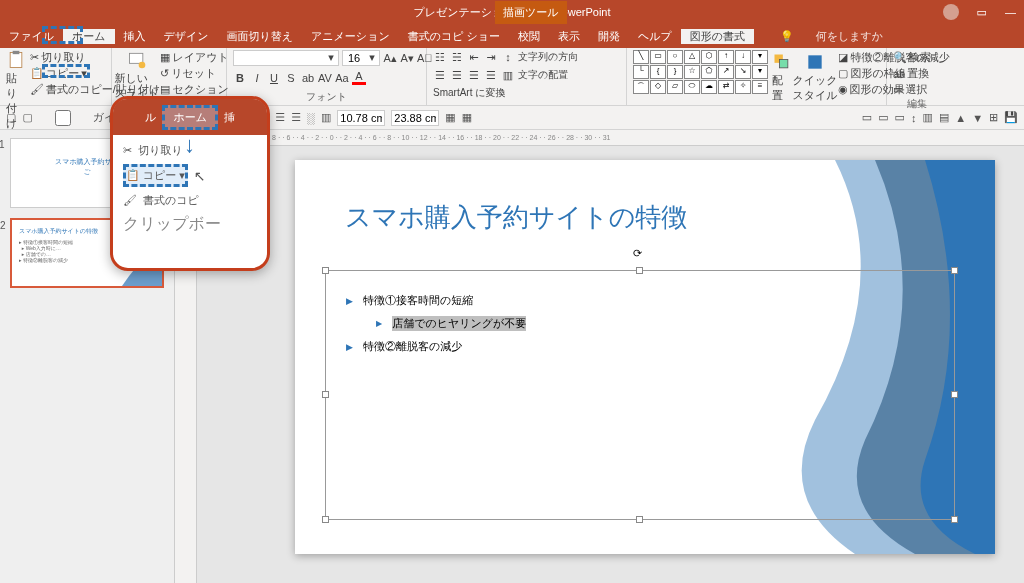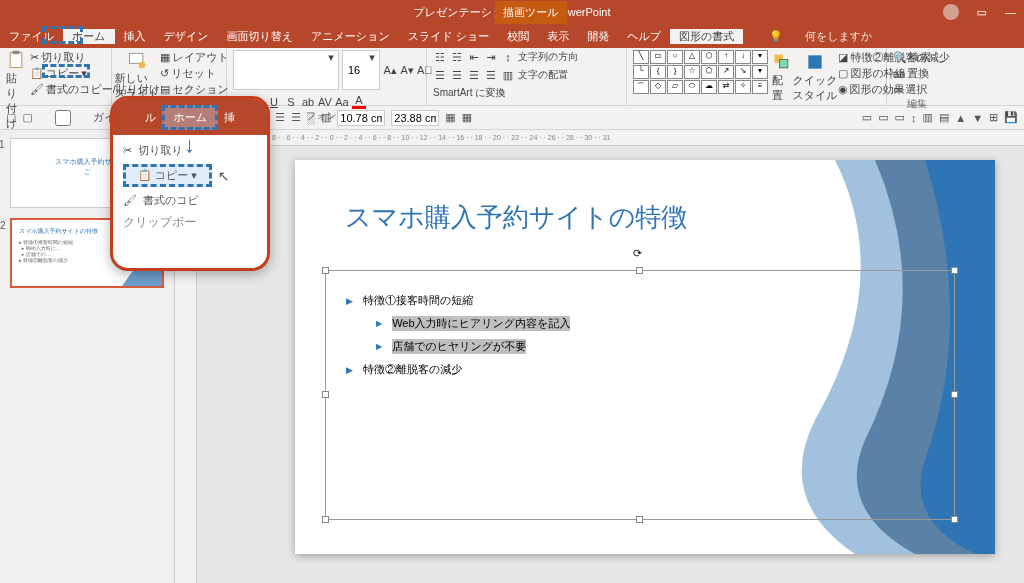--- a/index.html
+++ b/index.html
@@ -15,21 +15,21 @@
 .menubar .bulb{margin-right:4px}
 .ribbon{height:58px;background:#f3f2f1;border-bottom:1px solid #d4d4d4;display:flex}
 .rgroup{border-right:1px solid #d4d4d4;padding:2px 6px 0;display:flex;flex-direction:column;justify-content:space-between}
 .rgroup .body{display:flex;gap:4px;flex:1}
 .rgroup .label{text-align:center;color:#666;font-size:10px;padding-bottom:1px}
 .bigbtn{display:flex;flex-direction:column;align-items:center;justify-content:center;width:38px;gap:1px;color:#444}
 .bigbtn svg{width:20px;height:20px}
 .smallcol{display:flex;flex-direction:column;gap:1px;color:#444}
 .smallcol span{white-space:nowrap;display:flex;align-items:center;gap:2px}
 .fontbox{display:flex;border:1px solid #ccc;background:#fff}
-.fontbox input{border:none;width:90px;padding:13px 3px}
+.fontbox input{border:none;width:90px;padding:1px 3px}
 .sizebox input{width:22px;text-align:center}
 .btnrow{display:flex;gap:3px;color:#444;align-items:center}
 .btnrow span{min-width:14px;text-align:center}
 .shapegrid{display:grid;grid-template-columns:repeat(8,16px);grid-template-rows:repeat(3,14px);gap:1px}
 .shapegrid span{border:1px solid #888;background:#fff;font-size:8px;text-align:center}
 .secondbar{height:24px;background:#f3f2f1;border-bottom:1px solid #d4d4d4;display:flex;align-items:center;gap:6px;padding:0 6px;color:#555}
 .secondbar input{border:1px solid #ccc;width:48px;height:16px;padding:0 2px}
 .workspace{display:flex;height:453px}
 .thumbpanel{width:175px;background:#efefef;border-right:1px solid #ccc;padding:8px 10px;display:flex;flex-direction:column;gap:10px}
 .thumb{border:1px solid #ccc;background:#fff;height:70px;position:relative;padding:4px}
@@ -48,21 +48,21 @@
 .bullets li{list-style:none;padding:4px 0;display:flex;align-items:center;gap:6px}
 .bullets .l1::before{content:"▶";color:#2e75b6;font-size:9px;margin-right:4px}
 .bullets .l2{margin-left:30px}
 .bullets .l2::before{content:"▶";color:#2e75b6;font-size:8px;margin-right:4px}
 .hl{background:#bfbfbf}
 .callout{position:absolute;left:110px;top:96px;width:160px;height:175px;background:#fff;border:3px solid #c43e1c;border-radius:18px;box-shadow:0 3px 12px rgba(0,0,0,.3);z-index:50}
 .callout .top{background:#b7472a;border-radius:14px 14px 0 0;height:36px;display:flex;align-items:center;justify-content:center;gap:6px;color:#fff;font-size:14px}
 .callout .hlbox{border:3px dashed #2e75b6;padding:2px 8px;background:rgba(180,210,240,.4)}
 .callout .items{padding:8px 10px;display:flex;flex-direction:column;gap:6px;font-size:13px;color:#555}
 .callout .items div{display:flex;align-items:center;gap:6px}
-.callout .copy{border:3px dashed #2e75b6;background:rgba(180,210,240,.4);padding:1px 12px}
+.callout .copy{border:3px dashed #2e75b6;background:rgba(180,210,240,.4);padding:1px 0}
 .hl-home{position:absolute;left:42px;top:26px;width:41px;height:18px;border:3px dashed #2e75b6;z-index:40;pointer-events:none}
 .hl-copy{position:absolute;left:42px;top:64px;width:48px;height:14px;border:3px dashed #2e75b6;z-index:40;pointer-events:none}
 .arrow{position:absolute;left:184px;top:132px;z-index:55;color:#2e75b6;font-size:22px}
 .avatar{width:16px;height:16px;border-radius:50%;background:#d4a090}
 </style>
 </head>
 <body>
 
 <div class="titlebar">
   <div class="title">プレゼンテーション1.pptx - PowerPoint</div>
@@ -77,21 +77,21 @@
 <div class="hl-home"></div>
 <div class="hl-copy"></div>
 
 <div class="menubar">
   <span>ファイル</span>
   <span class="active">ホーム</span>
   <span>挿入</span>
   <span>デザイン</span>
   <span>画面切り替え</span>
   <span>アニメーション</span>
-  <span>スライド ショー</span>
+  <span>書式のコピ ショー</span>
   <span>校閲</span>
   <span>表示</span>
   <span>開発</span>
   <span>ヘルプ</span>
   <span class="active">図形の書式</span>
   <span class="tell"><span class="bulb">💡</span><span>何をしますか</span></span>
 </div>
 
 <div class="ribbon">
   <div class="rgroup" style="width:112px">
@@ -321,23 +321,20 @@
         <div class="handle" style="right:-4px;bottom:-4px"></div>
         <div class="handle" style="left:50%;top:-4px;margin-left:-4px"></div>
         <div class="handle" style="left:50%;bottom:-4px;margin-left:-4px"></div>
         <div class="handle" style="left:-4px;top:50%;margin-top:-4px"></div>
         <div class="handle" style="right:-4px;top:50%;margin-top:-4px"></div>
         <ul class="bullets">
           <li class="l1">
               <span>特徴①接客時間の短縮</span>
             </li>
           <li class="l2">
-              <span class="hl">Web入力時にヒアリング内容を記入</span>
-            </li>
-          <li class="l2">
               <span class="hl">店舗でのヒヤリングが不要</span>
             </li>
           <li class="l1">
               <span>特徴②離脱客の減少</span>
             </li>
         </ul>
       </div>
     </div>
   </div>
 </div>
@@ -348,16 +345,16 @@
     <span class="hlbox">ホーム</span>
     <span>挿</span>
   </div>
   <div class="items">
     <div>✂ <span>切り取り</span></div>
     <div>
         <span class="copy">📋 <span>コピー</span> ▾</span>
         <span style="font-size:14px">↖</span>
       </div>
     <div>🖌 <span>書式のコピ</span></div>
-    <div style="color:#888;font-size:12px">クリップボー</div>
+    <div style="color:#888;font-size:16px">クリップボー</div>
   </div>
 </div>
 <div class="arrow">↓</div>
 
 </body></html>

